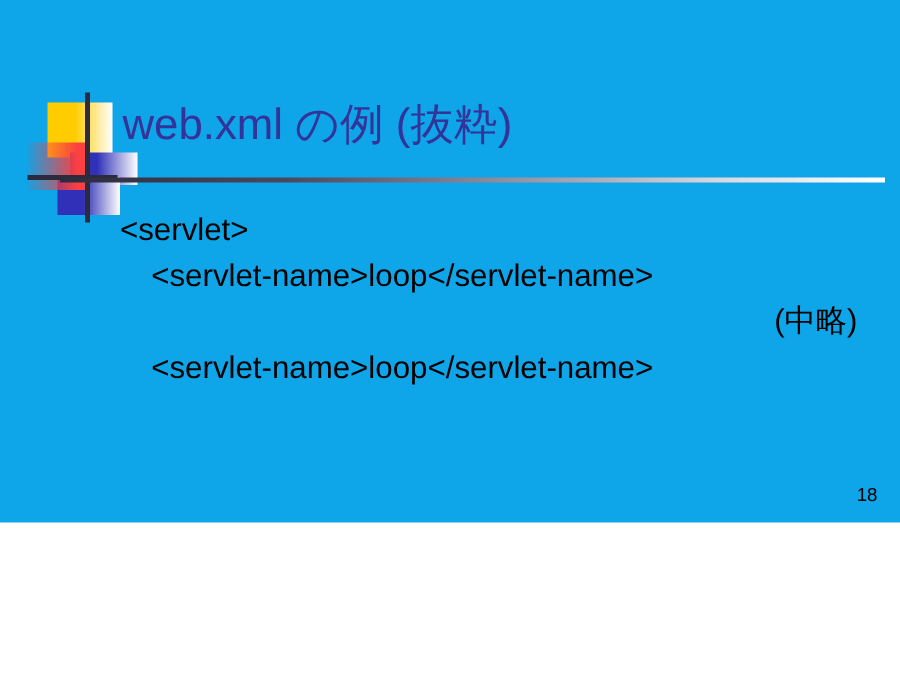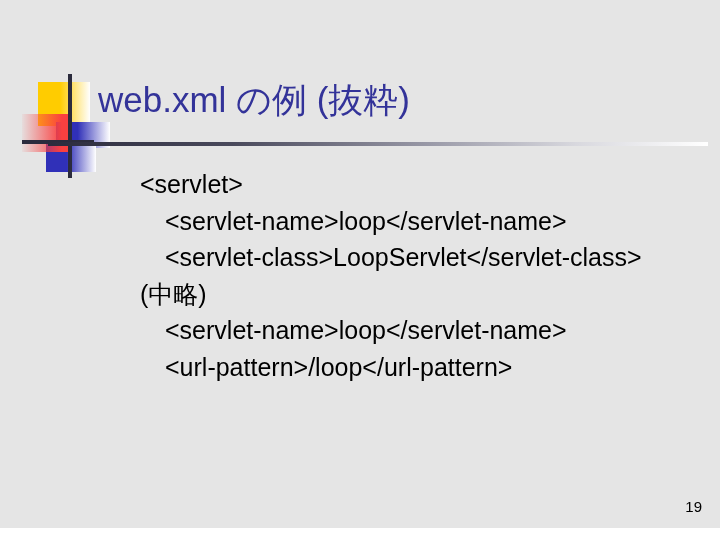--- a/index.html
+++ b/index.html
@@ -13,22 +13,22 @@
     background: #ffffff;
     font-family: "Liberation Sans", "DejaVu Sans", sans-serif;
     overflow: hidden;
     position: relative;
   }
 
   .slide {
     position: absolute;
     inset: 0;
     width: 720px;
-    height: 528px;
-    background: #e5e5e5;
+    height: 418px;
+    background: #0ea5e9;
   }
 
   
   .ornament {
     position: absolute;
     left: 22px;
     top: 74px;
     width: 96px;
     height: 104px;
   }
@@ -111,27 +111,26 @@
     top: 166px;
     width: 590px;
   }
   .code-line {
     color: #000000;
     font-size: 25px;
     line-height: 36.5px;
     font-weight: normal;
     white-space: pre;
     font-family: "Liberation Sans", "DejaVu Sans", sans-serif;
-    margin-left: 44px;
   }
   .indent-1 {
     padding-left: 25px;
   }
   .code-line.centered {
-    text-align: left;
+    text-align: right;
     padding-left: 0;
     white-space: normal;
   }
 
   
   .page-number {
     position: absolute;
     right: 18px;
     bottom: 12px;
     color: #000000;
@@ -153,21 +152,19 @@
     <div class="line-vert"></div>
   </div>
 
   <div class="title">web.xml の例 (抜粋)</div>
 
   <div class="title-rule"></div>
 
   <div class="body-block">
       <div class="code-line">&lt;servlet&gt;</div>
       <div class="code-line indent-1">&lt;servlet-name&gt;loop&lt;/servlet-name&gt;</div>
-      <div class="code-line indent-1">&lt;servlet-class&gt;LoopServlet&lt;/servlet-class&gt;</div>
       <div class="code-line centered">(中略)</div>
       <div class="code-line indent-1">&lt;servlet-name&gt;loop&lt;/servlet-name&gt;</div>
-      <div class="code-line indent-1">&lt;url-pattern&gt;/loop&lt;/url-pattern&gt;</div>
     </div>
 
-  <div class="page-number">19</div>
+  <div class="page-number">18</div>
 
 </div>
 
 </body></html>

